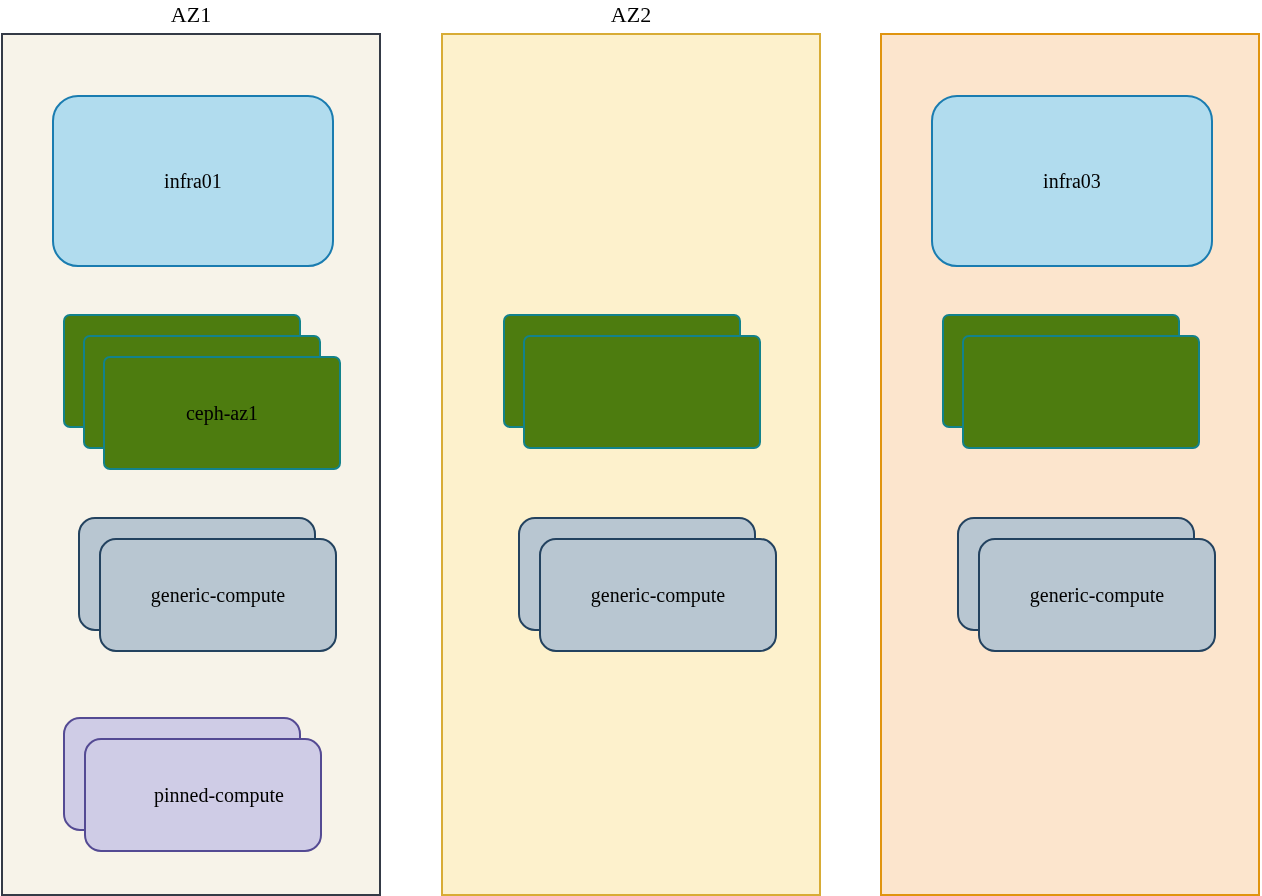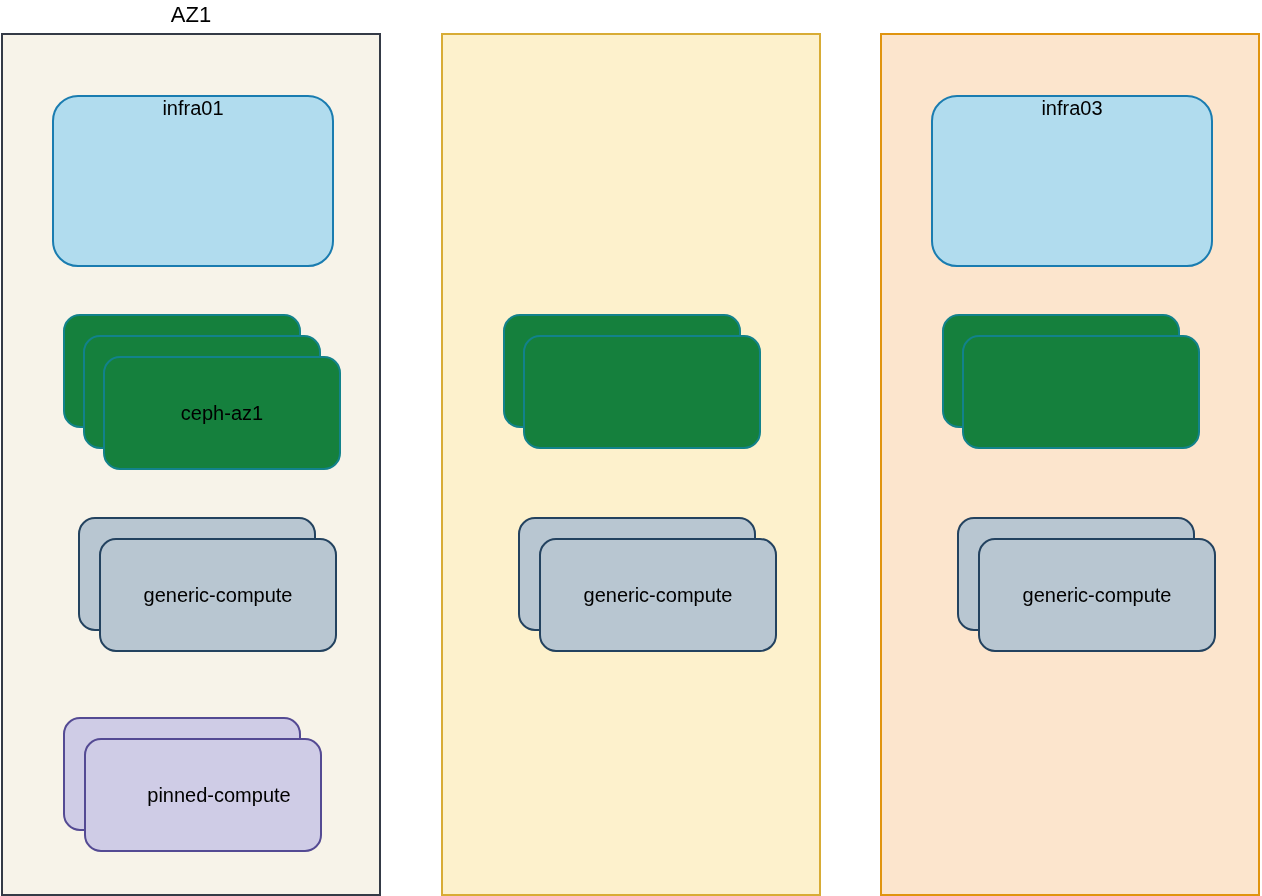--- a/index.html
+++ b/index.html
@@ -1,48 +1,48 @@
 <!DOCTYPE html>
 <html><head>
 <meta charset="utf-8">
 <style>
   html,body { margin:0; padding:0; background:#ffffff; }
   .canvas {
     position:relative; width:1262px; height:896px; background:#ffffff;
-    font-family:Liberation Sans, sans-serif; color:#000;
+    font-family:Liberation Serif, serif; color:#000;
     overflow:hidden;
   }
   .zone-title {
     position:absolute; top:1px; width:380px; height:28px;
     text-align:center; font-size:22px; line-height:28px; color:#000;
   }
   .zone {
     position:absolute; top:33px; width:380px; height:863px;
     border:2px solid; box-sizing:border-box;
   }
   .zone.z0 { background:#f7f3e9; border-color:#343a46; }
   .zone.z1 { background:#fdf1cc; border-color:#d8ac35; }
   .zone.z2 { background:#fce5cd; border-color:#e0940f;padding-left:8px; }
 
   .node.infra {
     position:absolute; left:49px; top:60px; width:282px; height:172px;
     background:#b1dcee; border:2px solid #1a7cb0; border-radius:26px;
-    box-sizing:border-box; display:flex; align-items:flex-start; justify-content:center;
+    box-sizing:border-box; display:flex; align-items:center; justify-content:center;
   }
   .stack { position:absolute; }
   .pos-ceph    { left:60px; top:279px; width:280px; height:158px; }
   .pos-generic { left:60px; top:482px; width:262px; height:137px;margin-left:15px; }
   .pos-pinned  { left:60px; top:682px; width:262px; height:137px; }
 
   .card {
     position:absolute; width:238px; height:114px; border-radius:17px;
     box-sizing:border-box; border:2px solid;
     display:flex; align-items:center; justify-content:center;
   }
-  .card.ceph    { background:#15803d; border-color:#12828b; }
+  .card.ceph    { background:#4d7c0f; border-color:#12828b;border-radius:7px; }
   .card.generic { background:#b8c6d1; border-color:#23425f; }
   .card.pinned  { background:#cfcce6; border-color:#544a93;padding-left:32px; }
 
   .c0 { left:0;    top:0;    }
   .c1 { left:20px; top:21px; }
   .c2 { left:40px; top:42px; }
   .d0 { left:0;    top:0;    }
   .d1 { left:21px; top:21px; }
 
   .lbl { font-size:20px; color:#000; white-space:nowrap; }
@@ -71,20 +71,21 @@
       </div>
     </div>
     <div class="stack pos-pinned">
       <div class="card pinned d0"></div>
       <div class="card pinned d1">
         <span class="lbl">pinned-compute</span>
       </div>
     </div>
   </div>
 
+  <div class="zone-title" style="left:441px">AZ2</div>
   <div class="zone z1" style="left:441px">
     <div class="stack pos-ceph">
       <div class="card ceph c0"></div>
       <div class="card ceph c1"></div>
     </div>
     <div class="stack pos-generic">
       <div class="card generic d0"></div>
       <div class="card generic d1">
         <span class="lbl">generic-compute</span>
       </div>

